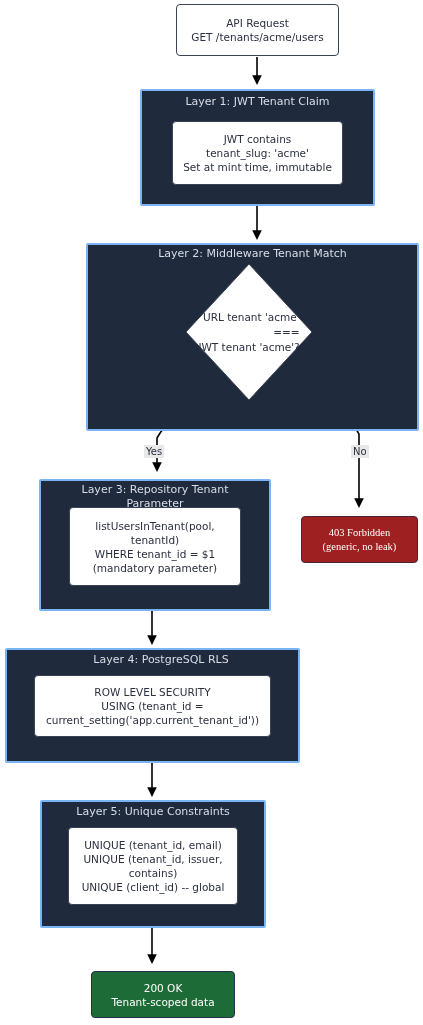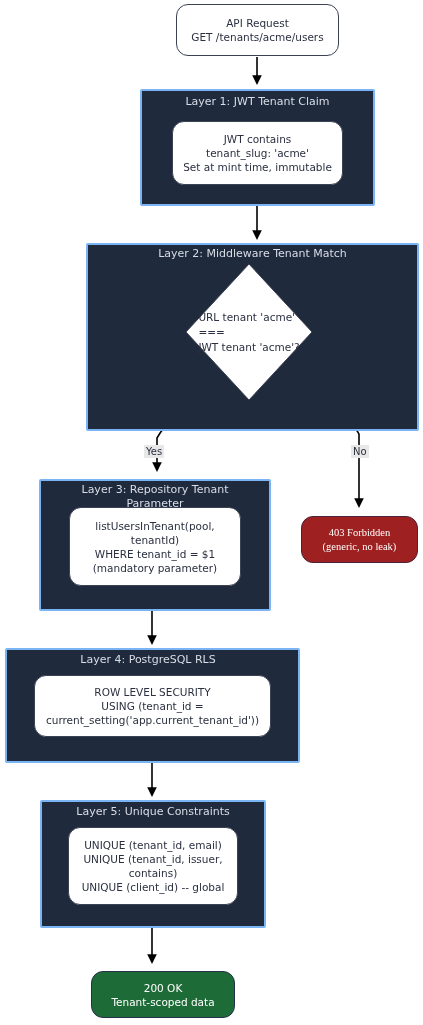--- a/index.html
+++ b/index.html
@@ -50,21 +50,21 @@
     background: #ffffff;
     border: 1px solid #3b4252;
     box-sizing: border-box;
     color: #2b3040;
     font-size: 10.5px;
     line-height: 14px;
     text-align: center;
     display: flex;
     align-items: center;
     justify-content: center;
-    border-radius: 12px;
+    border-radius: 4px;
   }
   .node .txt { width: 100%; padding: 0 4px; box-sizing: border-box; }
   .node-plain {
     border: 1.6px solid #3b4252;
   }
   .node-red {
     background: #9e2020;
     border: 1.6px solid #4a2338;
     color: #ffffff;
   }
@@ -86,21 +86,21 @@
     position: absolute;
     left: 0; top: 0;
     width: 100%;
     height: 100%;
     display: flex;
     align-items: center;
     justify-content: center;
     color: #2b3040;
     font-size: 10.5px;
     line-height: 15px;
-    text-align: left;
+    text-align: right;
   }
   .edge-label {
     position: absolute;
     background: #e8e8e8;
     color: #2b3040;
     font-size: 10px;
     line-height: 13px;
     padding: 0 2px;
     border-radius: 0;
     white-space: nowrap;
@@ -173,21 +173,21 @@
   </div>
 
   <div class="node node-red" style="left:301px; top:516px; width:117px; height:47px;font-family:Liberation Serif, serif;">
     <div class="txt">
       <div>403 Forbidden</div>
       <div>(generic, no leak)</div>
     </div>
   </div>
 
   <div class="cluster" style="left:5px; top:648px; width:295px; height:115px;"></div>
-  <div class="cluster-title" style="left:5px; top:653px; width:286px;">Layer 4: PostgreSQL RLS</div>
+  <div class="cluster-title" style="left:18px; top:653px; width:286px;">Layer 4: PostgreSQL RLS</div>
   <div class="node" style="left:34px; top:675px; width:237px; height:62px;">
     <div class="txt">
       <div>ROW LEVEL SECURITY</div>
       <div>USING (tenant_id =</div>
       <div>current_setting('app.current_tenant_id'))</div>
     </div>
   </div>
 
   <div class="cluster" style="left:40px; top:800px; width:226px; height:128px;"></div>
   <div class="cluster-title" style="left:40px; top:805px; width:226px;">Layer 5: Unique Constraints</div>

